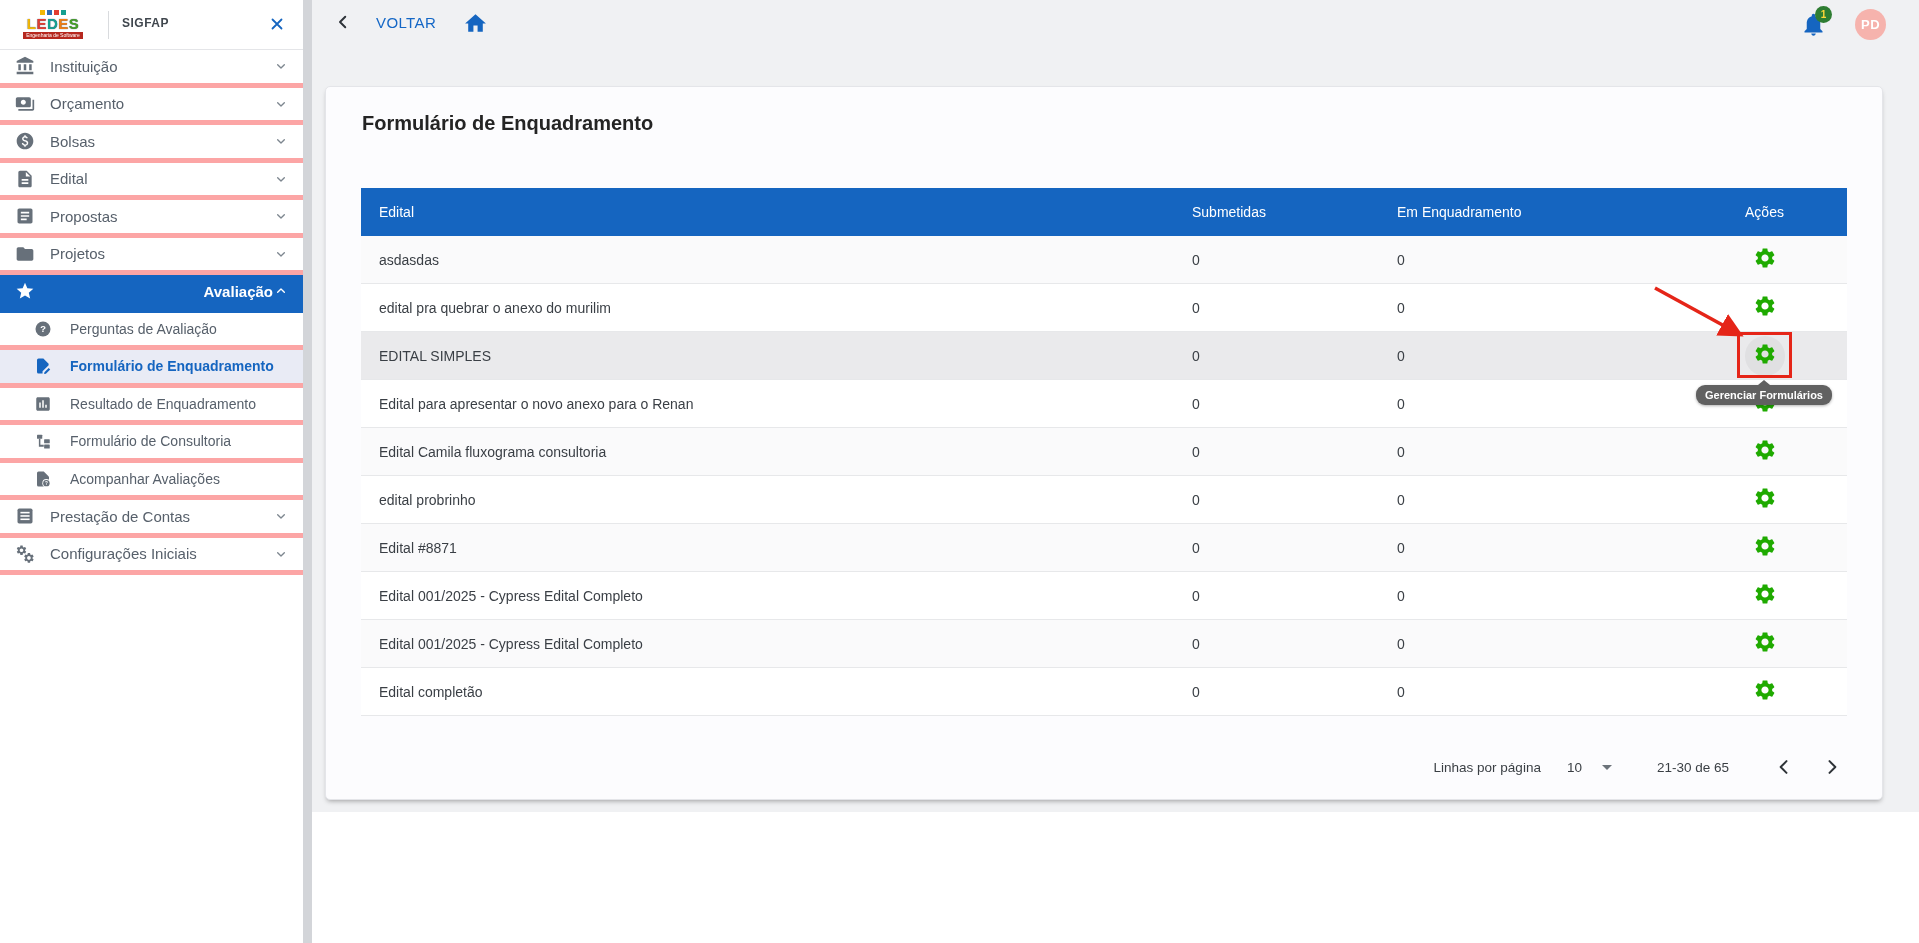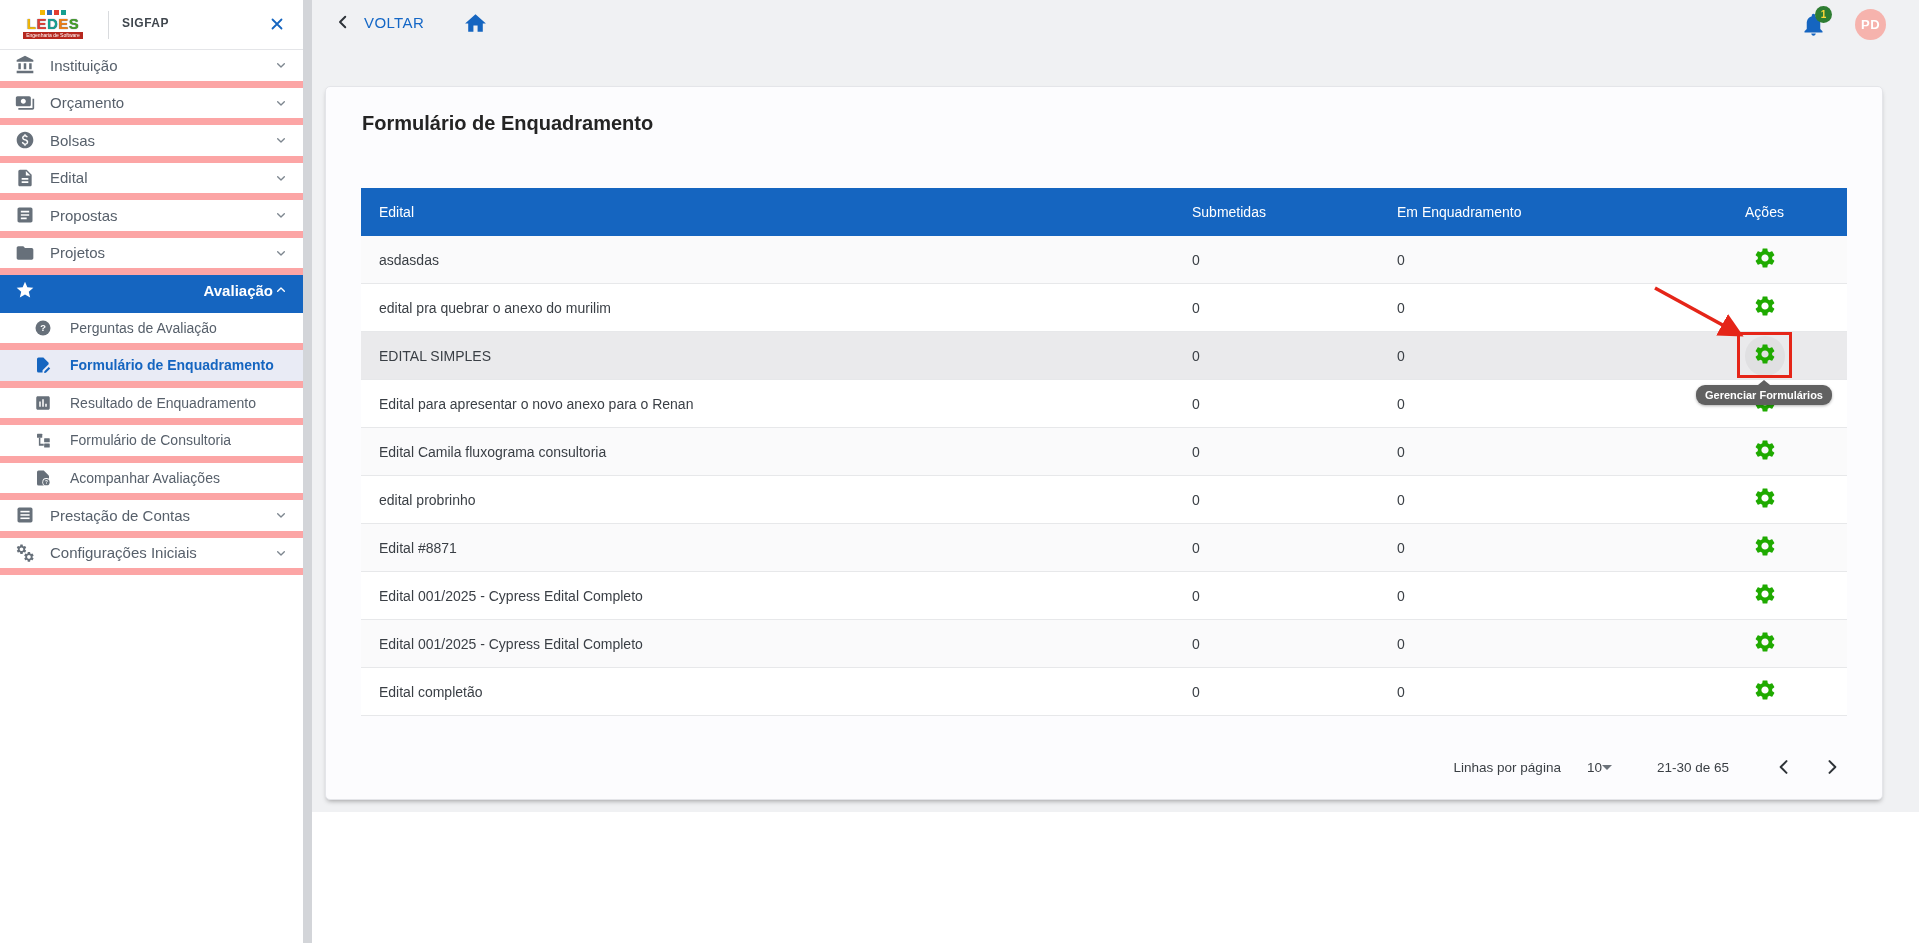--- a/index.html
+++ b/index.html
@@ -21,39 +21,39 @@
   .logo-text b:nth-child(1){color:#f2b705}.logo-text b:nth-child(2){color:#e23c30}
   .logo-text b:nth-child(3){color:#159f90}.logo-text b:nth-child(4){color:#f07f13}
   .logo-text b:nth-child(5){color:#47a025}
   .logo-caption { background:#b6281f; color:#fff; font-size:5px; padding:1px 3px; margin-top:1px; white-space:nowrap; }
   .brand-divider { position:absolute; left:108px; top:11px; width:1px; height:28px; background:#d9dbde; }
   .brand { position:absolute; left:122px; top:16px; font-size:12px; font-weight:bold; color:#40474e; letter-spacing:0.5px; }
   .close-btn { position:absolute; right:16px; top:15px; width:20px; height:20px; border:none; background:transparent; cursor:pointer; color:#1565c0; }
   .close-btn svg { width:18px; height:18px; }
 
   .menu { }
-  .side-item { height:37.5px; display:flex; align-items:center; border-bottom:7px solid #fca5a5; padding:0 14px 0 15px; cursor:pointer; }
+  .side-item { height:37.5px; display:flex; align-items:center; border-bottom:5px solid #fca5a5; padding:0 14px 0 15px; cursor:pointer; }
   .s-icon { width:20px; height:20px; color:#67707a; flex:0 0 20px; display:flex; align-items:center; }
   .s-icon svg { width:20px; height:20px; }
   .s-label { margin-left:15px; font-size:15px; color:#57606b; flex:1; white-space:nowrap; overflow:hidden; }
   .s-chev { width:16px; height:16px; color:#7d868f; }
   .s-chev svg { width:16px; height:16px; }
   .s-chev.up { transform:rotate(180deg); }
   .side-item.section-active { background:#1565c0; border-bottom-color:#1565c0;text-align:right; }
   .side-item.section-active .s-icon, .side-item.section-active .s-label, .side-item.section-active .s-chev { color:#fff; }
   .side-item.section-active .s-label { font-weight:bold; }
   .side-item.sub { padding-left:34px; }
   .side-item.sub .s-icon, .side-item.sub .s-icon svg { width:18px; height:18px; }
   .side-item.sub .s-label { font-size:14px; margin-left:16px; }
   .side-item.sub-active { background:#e9ebf5; }
   .side-item.sub-active .s-icon, .side-item.sub-active .s-label { color:#1565c0; }
   .side-item.sub-active .s-label { font-weight:bold; }
 
   
-  .back-btn { position:absolute; left:334px; top:13px; display:flex; align-items:center; gap:12px; background:none; border:none; cursor:pointer; z-index:4;}
+  .back-btn { position:absolute; left:334px; top:13px; display:flex; align-items:center; gap:24px; background:none; border:none; cursor:pointer; z-index:4;}
   .back-btn .chev { width:18px; height:18px; color:#2e3338; }
   .back-btn .chev svg{ width:18px; height:18px; }
   .back-label { color:#1467c6; font-size:15px; letter-spacing:0.4px; }
   .home-btn { position:absolute; left:462px; top:11px; width:26px; height:26px; color:#1565c0; background:none; border:none; cursor:pointer; z-index:4;}
   .home-btn svg { width:25px; height:25px; }
   .bell-btn { position:absolute; left:1799px; top:11px; width:28px; height:28px; background:none; border:none; cursor:pointer; color:#1565c0; z-index:4;}
   .bell-btn svg { width:27px; height:27px; }
   .bell-badge { position:absolute; top:-5px; right:-5px; width:17px; height:17px; border-radius:50%; background:#2e7d32; color:#ffd738; font-size:10px; font-weight:bold; display:flex; align-items:center; justify-content:center; }
   .avatar { position:absolute; left:1855px; top:9px; width:31px; height:31px; border-radius:50%; background:#f6b3ad; color:#fff; font-size:13px; font-weight:bold; letter-spacing:0.5px; display:flex; align-items:center; justify-content:center; cursor:pointer; z-index:4;}
 
@@ -76,21 +76,21 @@
 
   
   .red-box { position:absolute; left:1411px; top:245px; width:55px; height:46px; border:3px solid #e52518; z-index:6; pointer-events:none; }
   .red-arrow { position:absolute; left:1325px; top:197px; z-index:6; pointer-events:none; }
   .tooltip { position:absolute; left:1438px; top:298px; transform:translateX(-50%); background:#616161; color:#fff; font-size:11px; font-weight:bold; padding:4px 9px; border-radius:9px; white-space:nowrap; z-index:7; box-shadow:0 1px 3px rgba(0,0,0,.3); }
   .tooltip::before { content:""; position:absolute; left:50%; top:-5px; transform:translateX(-50%); border-left:6px solid transparent; border-right:6px solid transparent; border-bottom:5px solid #616161; }
 
   
   .pagination { position:absolute; left:35px; right:37px; top:652px; height:56px; display:flex; align-items:center; justify-content:flex-end; color:#3a3f44; font-size:13.5px; }
   .pg-label { margin-right:26px; }
-  .pg-select { display:flex; align-items:center; gap:0; cursor:pointer; margin-right:45px; }
+  .pg-select { display:flex; align-items:center; gap:20px; cursor:pointer; margin-right:45px; }
   .pg-caret { width:0; height:0; border-left:5px solid transparent; border-right:5px solid transparent; border-top:5px solid #6c737a; }
   .pg-range { margin-right:42px; }
   .pg-btn { width:26px; height:26px; background:none; border:none; cursor:pointer; color:#2e3338; display:flex; align-items:center; justify-content:center; }
   .pg-btn svg { width:20px; height:20px; }
   .pg-btn + .pg-btn { margin-left:22px; }
 </style>
 </head>
 <body>
 
 <div id="page">

